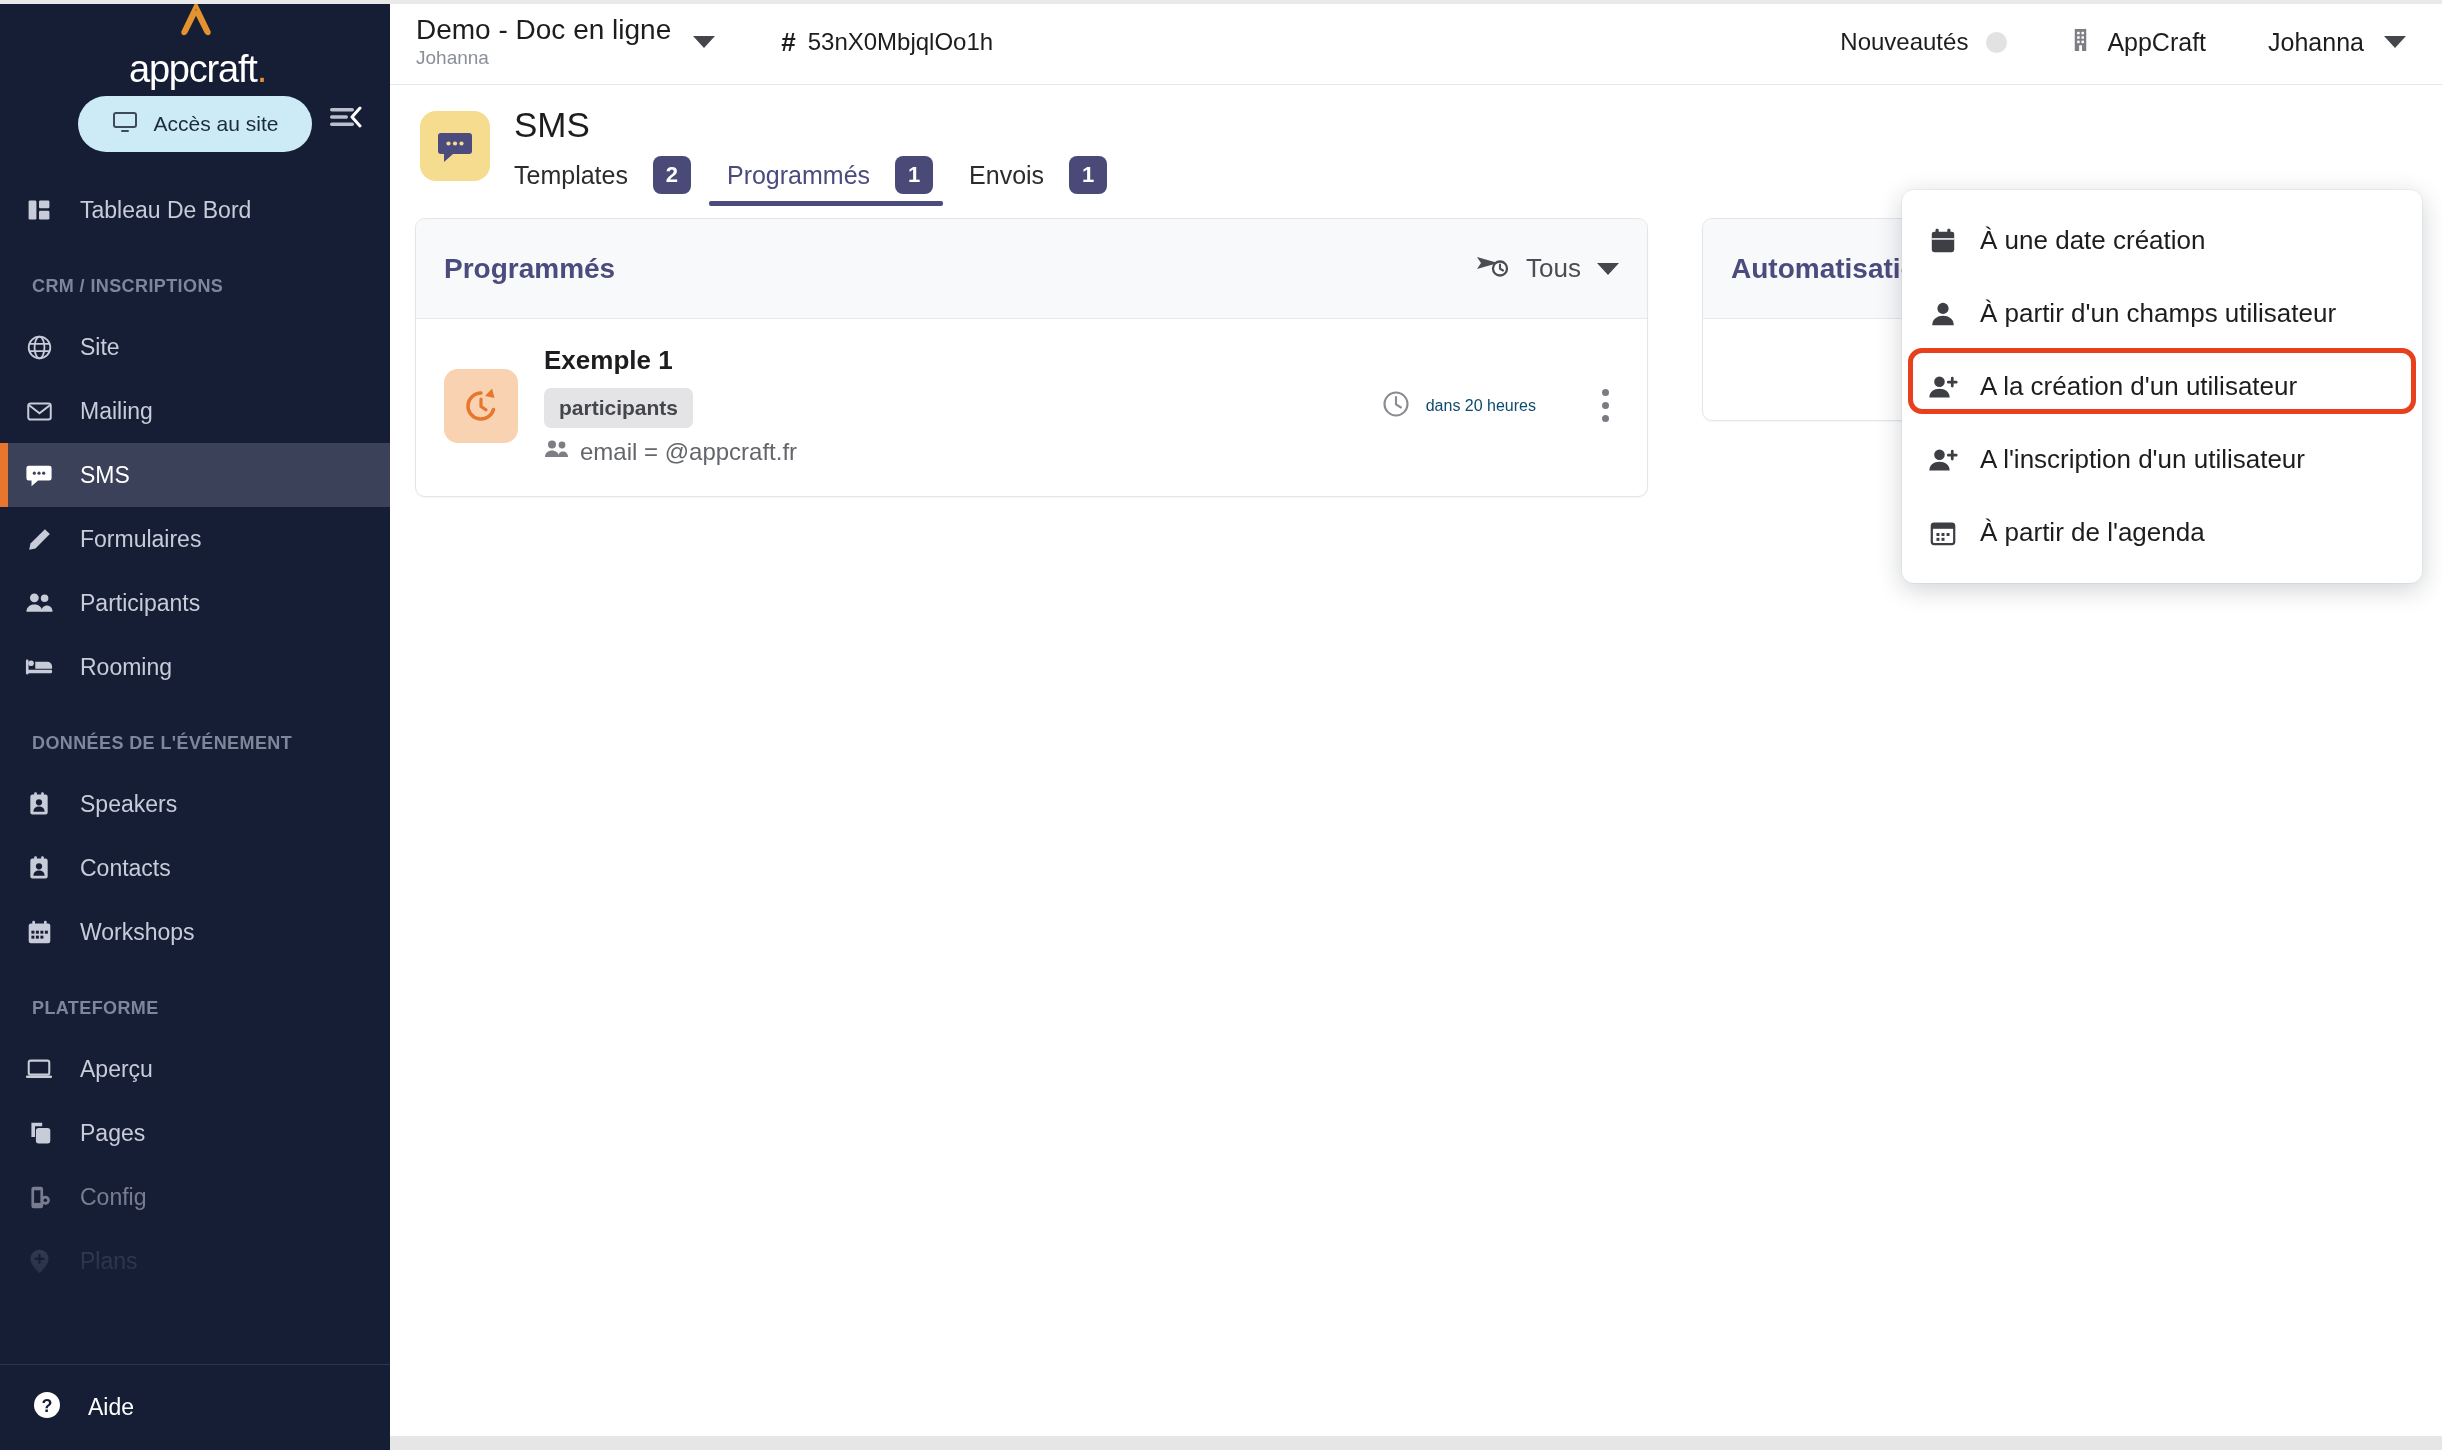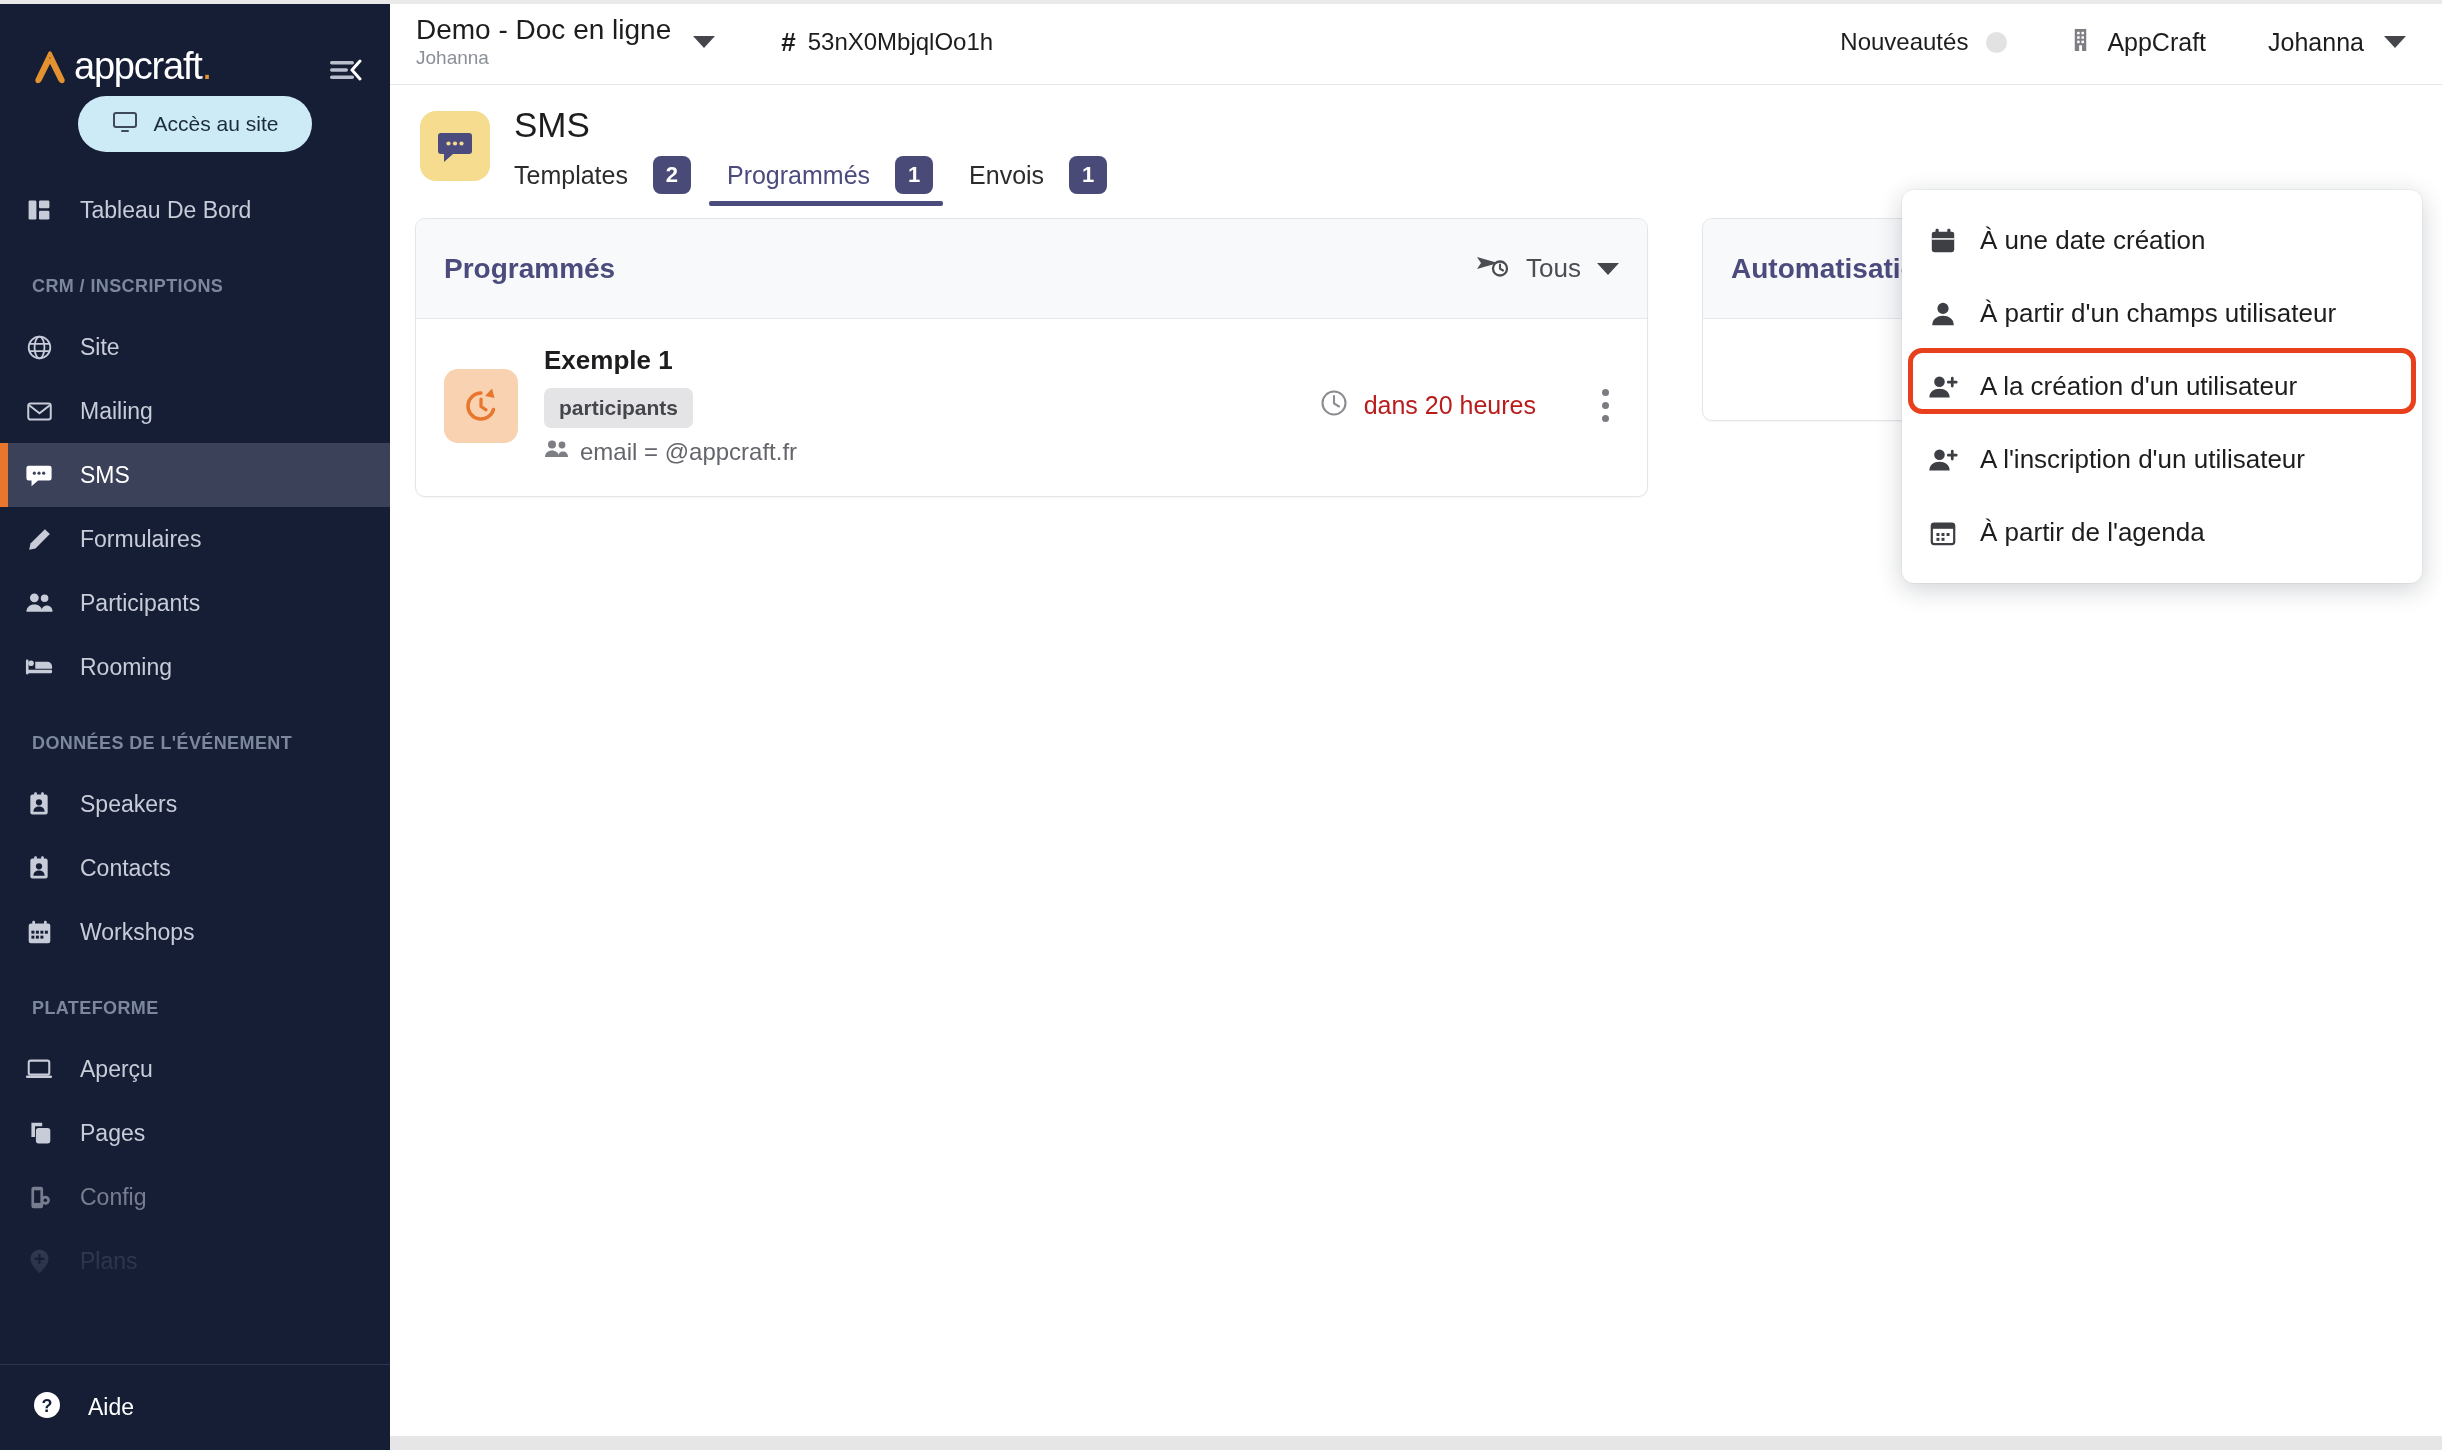--- a/index.html
+++ b/index.html
@@ -12,22 +12,22 @@
   .app { position: relative; width: 2442px; height: 1450px; display: flex; }
 
   
   .sidebar {
     width: 390px; height: 1450px;
     background: #161e36;
     position: relative; flex: none;
     display: flex; flex-direction: column;
   }
   .sb-brand {
-    height: 88px; display: flex; align-items: flex-end;
-    padding: 0 28px 0 30px; gap: 1px;
+    height: 88px; display: flex; align-items: center;
+    padding: 0 28px 0 30px; gap: 8px; flex-direction: column;
   }
   .logo-mark { width: 40px; height: 40px; flex: none; }
   .logo-word {
     color: #ffffff; font-size: 38px; letter-spacing: -1.2px;
     font-weight: 400; margin-left: 3px;
   }
   .logo-dot { color: #e3922f; }
   .collapse-icon { margin-left: auto; width: 36px; height: 36px; }
 
   .sb-access {
@@ -168,21 +168,21 @@
     display: flex; align-items: center; justify-content: center; flex: none;
   }
   .sched-main { margin-left: 26px; }
   .sched-name { font-size: 26px; font-weight: bold; color: #1d1d1f; }
   .chip {
     display: inline-flex; align-items: center; background: #e4e4e6; color: #44464b;
     border-radius: 7px; font-size: 21px; font-weight: bold;
     padding: 8px 15px; margin-top: 12px;
   }
   .sched-filter { display: flex; align-items: center; gap: 10px; margin-top: 10px; font-size: 24px; color: #64666c; }
-  .sched-when { margin-left: auto; display: flex; align-items: center; gap: 16px; font-size: 25px; color: #b91c1c; }
+  .sched-when { margin-left: auto; display: flex; align-items: center; gap: 16px; font-size: 16px; color: #0c4a6e; }
   .kebab { margin-left: 56px; display: flex; flex-direction: column; gap: 6px; cursor: pointer; padding: 10px; }
   .kebab i { width: 7px; height: 7px; border-radius: 50%; background: #7a7c82; display: block; }
   .auto-body { padding: 32px 28px 40px 28px; text-align: right; font-size: 25px; color: #9a9ca2; }
 
   
   .menu {
     position: absolute; left: 1902px; top: 190px; width: 520px;
     background: #ffffff; border-radius: 12px;
     box-shadow: 0 6px 26px rgba(16,24,40,0.20), 0 0 0 1px rgba(16,24,40,0.04);
     padding: 14px 0; z-index: 40;

